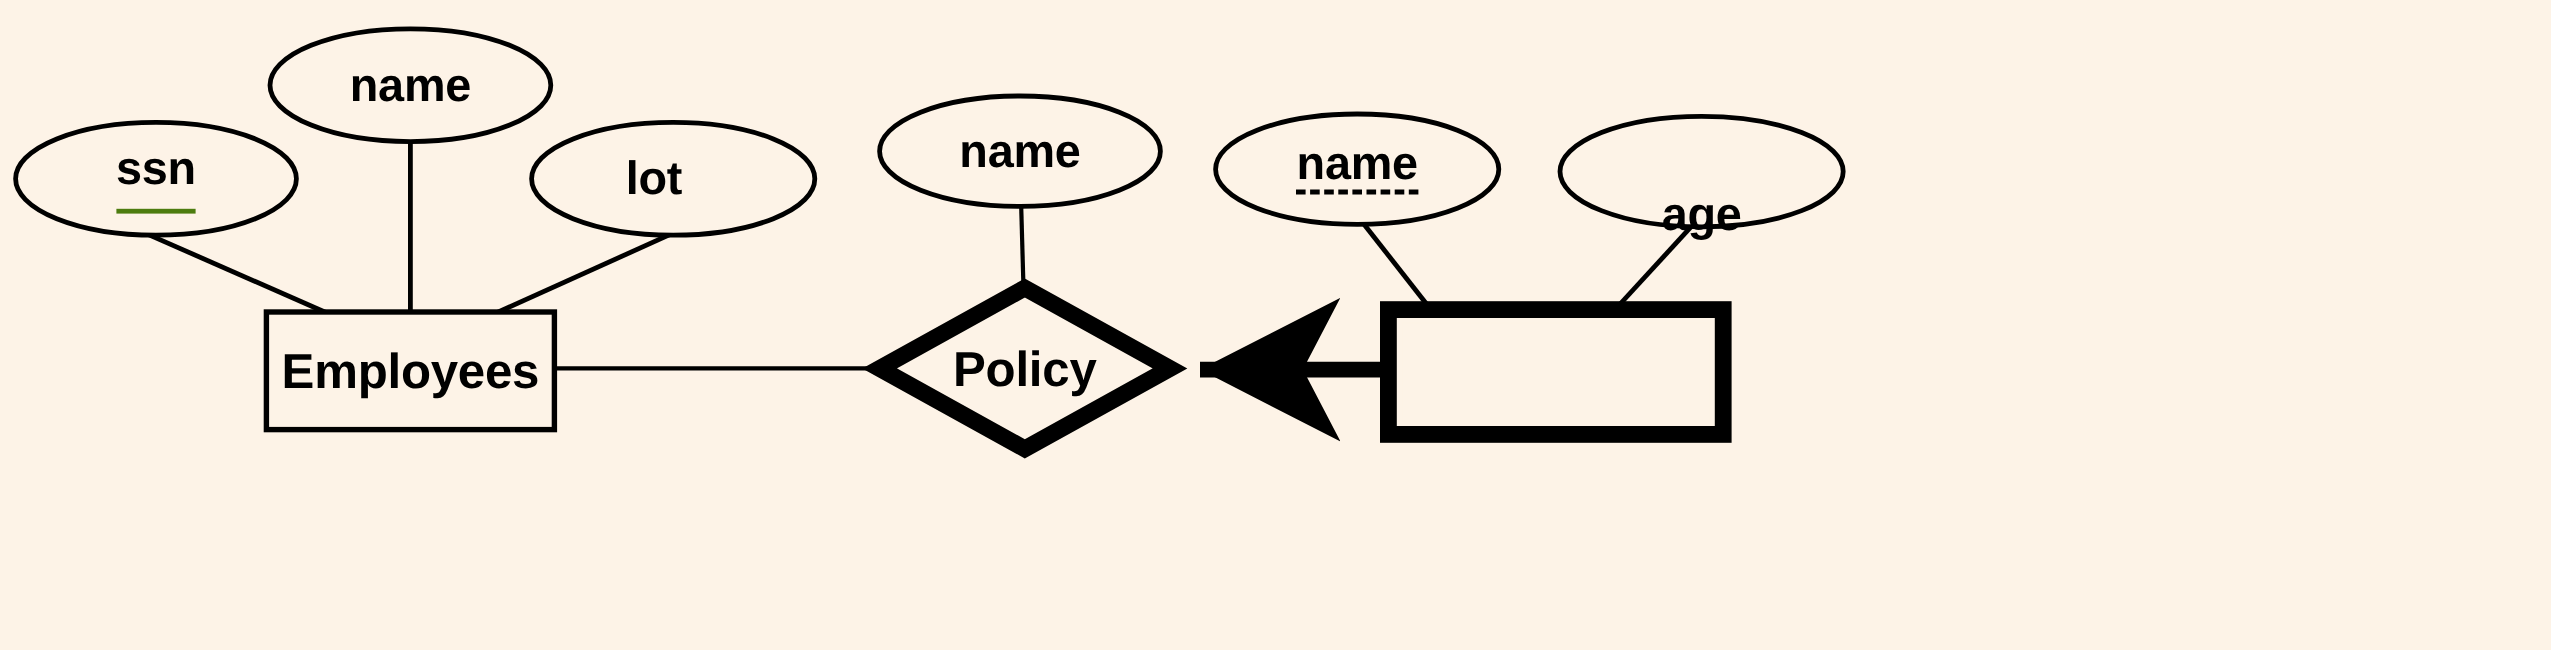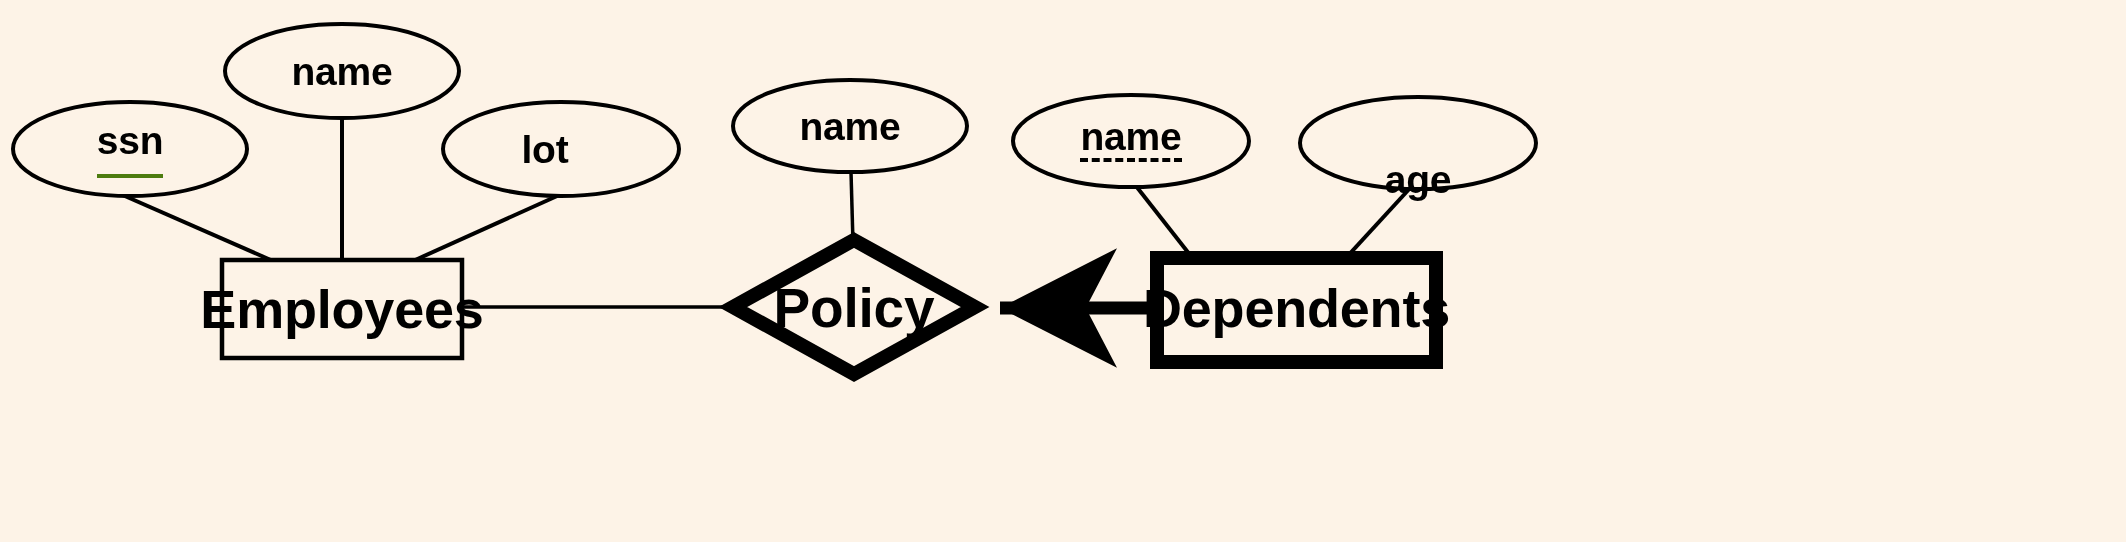--- a/index.html
+++ b/index.html
@@ -34,22 +34,22 @@
     align-items: center;
     justify-content: center;
     text-align: center;
     font-family: "Liberation Sans", sans-serif;
     font-weight: bold;
     color: #000000;
     white-space: nowrap;
     pointer-events: none;
     line-height: 1;
   }
-  .lbl-entity   { font-size: 54px; letter-spacing: -0.2px; }
-  .lbl-rel      { font-size: 55px; letter-spacing: -0.2px; }
+  .lbl-entity   { font-size: 41px; letter-spacing: -0.2px; }
+  .lbl-rel      { font-size: 41px; letter-spacing: -0.2px; }
   .lbl-attr     { font-size: 39px; letter-spacing: -0.2px; }
   .underline-solid {
     border-bottom: 4px solid #4d7c0f;
     padding-bottom: 14px;
   }
   .underline-dashed {
     border-bottom: 4px dashed #000;
     padding-bottom: 2px;
   }
 </style>
@@ -120,21 +120,18 @@
   </div>
 
   <div class="node-label lbl-attr" style="left:1300px; top:118px; width:236px; height:50px;margin-top:36px;">
     <span>age</span>
   </div>
 
   <div class="node-label lbl-entity" style="left:222px; top:285px; width:240px; height:48px;">
     <span>Employees</span>
   </div>
 
-  <div class="node-label lbl-entity" style="left:1157px; top:284px; width:279px; height:48px;">
-    <span>Dependents</span>
-  </div>
 
   <div class="node-label lbl-rel" style="left:733px; top:284px; width:242px; height:48px;">
     <span>Policy</span>
   </div>
 
 </div>
 
 </body></html>

